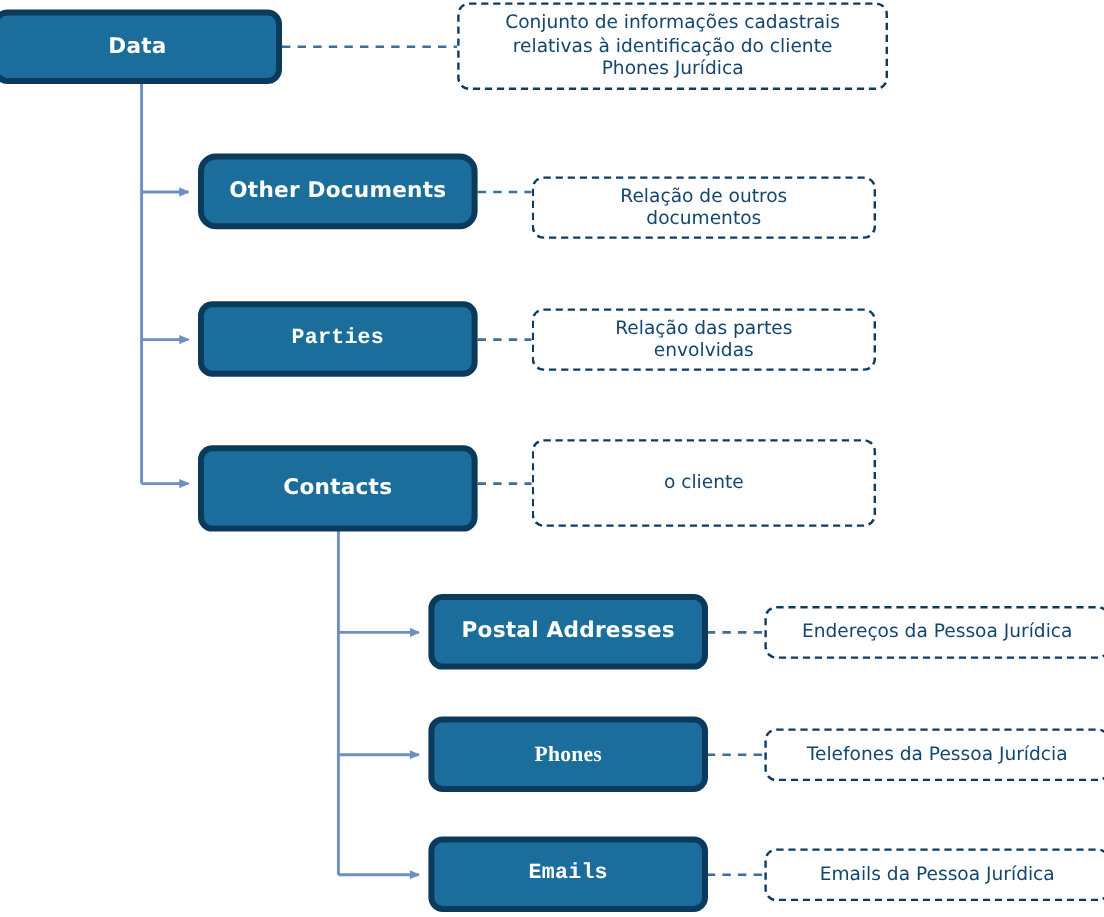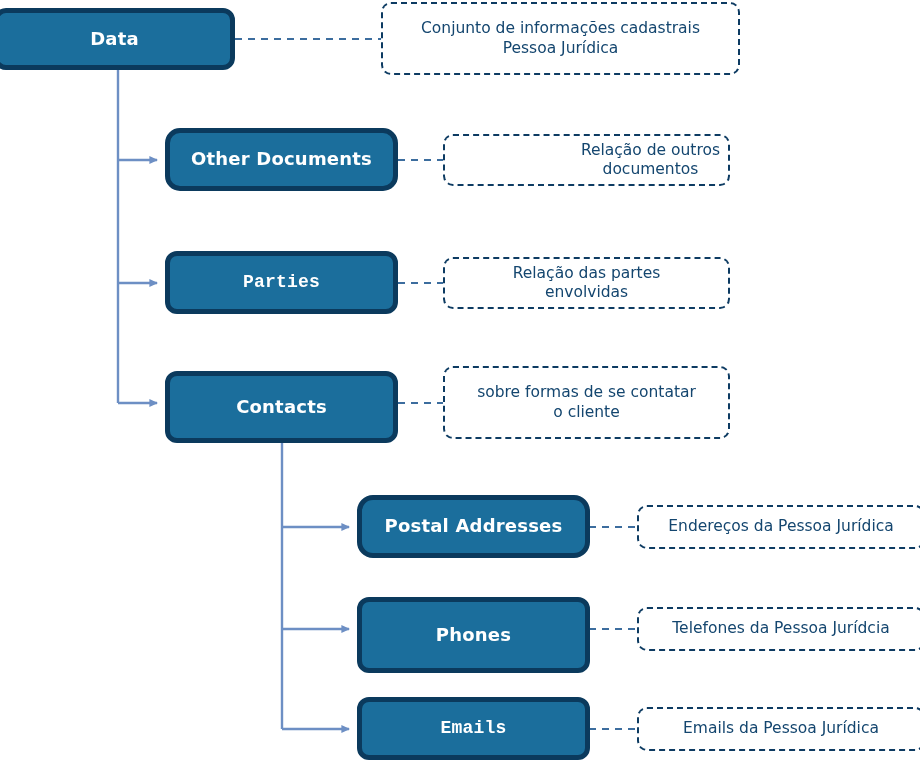--- a/index.html
+++ b/index.html
@@ -109,56 +109,56 @@
   </div>
 
   <div class="node" style="left:165px;top:251px;width:233px;height:63px;font-family:Liberation Mono, monospace;">
     <span>Parties</span>
   </div>
 
   <div class="node" style="left:165px;top:371px;width:233px;height:72px;">
     <span>Contacts</span>
   </div>
 
-  <div class="node" style="left:357px;top:495px;width:233px;height:63px;border-radius:16px;">
+  <div class="node" style="left:357px;top:495px;width:233px;height:63px;">
     <span>Postal Addresses</span>
   </div>
 
-  <div class="node" style="left:357px;top:597px;width:233px;height:76px;">
+  <div class="node" style="left:357px;top:597px;width:233px;height:63px;font-family:Liberation Serif, serif;">
     <span>Phones</span>
   </div>
 
   <div class="node" style="left:357px;top:697px;width:233px;height:63px;font-family:Liberation Mono, monospace;">
     <span>Emails</span>
   </div>
 
   <div class="note" style="left:381px;top:2px;width:359px;height:73px;">
     <div>
       <span>Conjunto de informações cadastrais</span>
-      <span>Pessoa Jurídica</span>
+      <span>relativas à identificação do cliente</span>
+      <span>Phones Jurídica</span>
     </div>
   </div>
 
-  <div class="note" style="left:443px;top:134px;width:287px;height:52px;justify-content:flex-end;">
+  <div class="note" style="left:443px;top:147px;width:287px;height:52px;">
     <div>
       <span>Relação de outros</span>
       <span>documentos</span>
     </div>
   </div>
 
   <div class="note" style="left:443px;top:257px;width:287px;height:52px;align-items:center;">
     <div>
       <span>Relação das partes</span>
       <span>envolvidas</span>
     </div>
   </div>
 
   <div class="note" style="left:443px;top:366px;width:287px;height:73px;">
     <div>
-      <span>sobre formas de se contatar</span>
       <span>o cliente</span>
     </div>
   </div>
 
   <div class="note" style="left:637px;top:505px;width:288px;height:44px;">
     <div>
       <span>Endereços da Pessoa Jurídica</span>
     </div>
   </div>
 

